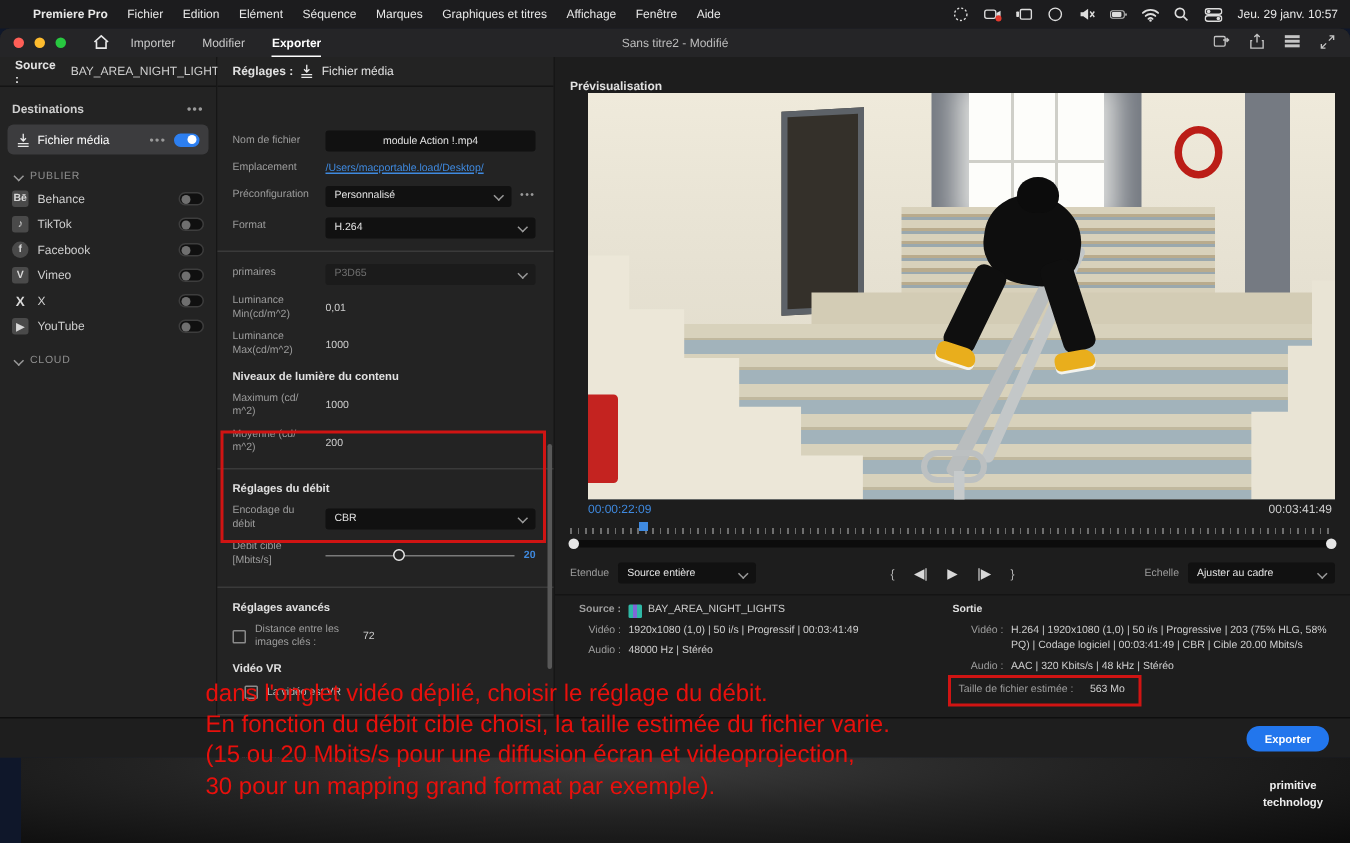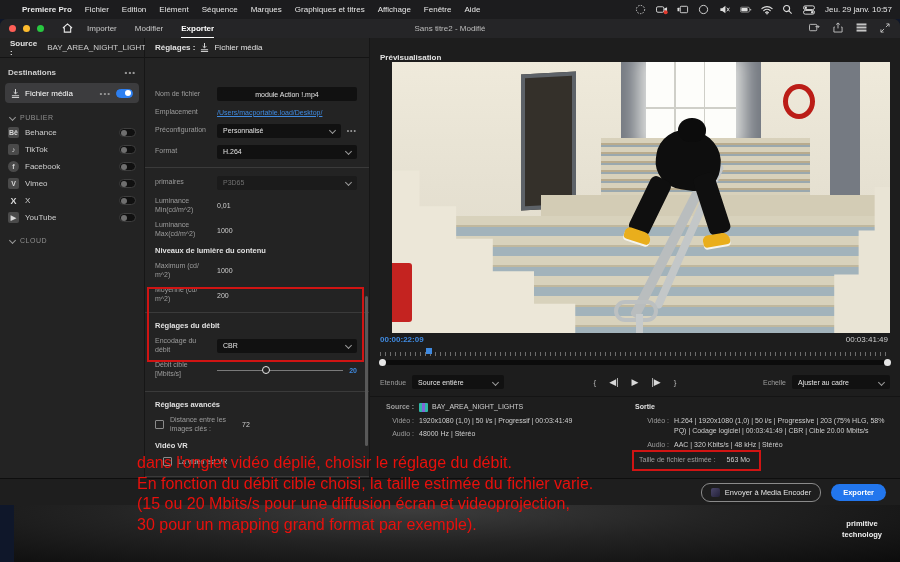--- a/index.html
+++ b/index.html
@@ -74,21 +74,21 @@
   .blue-num{color:#3f8ae0;font-weight:bold;}
   .cbx{width:7px;height:7px;border:1px solid #8a8a8a;border-radius:1px;display:inline-block;margin-right:6px;flex:0 0 auto;}
   .audio-row{display:flex;align-items:center;gap:6px;border-top:1px solid #3a3a3a;margin:10px -12px 0 -10px;padding:6px 12px 5px 10px;font-size:7.5px;font-weight:bold;color:#e0e0e0;}
   .mux-row{margin:3px -12px 0 -10px;padding:2px 12px 0 16px;font-size:6.5px;font-weight:bold;color:#7e7e7e;}
   .scrollbar{position:absolute;right:1px;top:258px;width:3px;height:150px;background:#585858;border-radius:2px;}
   
   .prev-title{position:absolute;left:10px;top:15px;font-size:8px;font-weight:bold;color:#e2e2e2;}
   .video{position:absolute;left:22px;top:24px;width:498px;height:271px;background:#0a0a0a;overflow:hidden;}
   .vd{position:absolute;}
   .tc{position:absolute;top:297px;font-size:8px;}
-  .tc.cur{left:10px;color:#3f8ae0;font-weight:bold;}
+  .tc.cur{left:22px;color:#3f8ae0;font-weight:normal;}
   .tc.tot{right:12px;color:#cfcfcf;}
   .ruler{position:absolute;left:10px;right:10px;top:311px;height:7px;
     background:repeating-linear-gradient(90deg,#6e6e6e 0 1px,transparent 1px 5px);background-size:auto 60%;background-position:bottom;background-repeat:repeat-x;}
   .playhead{position:absolute;top:-1px;left:9%;width:6px;height:6px;background:#3f8ae0;}
   .scrub{position:absolute;left:10px;right:10px;top:322px;height:5px;background:#0c0c0c;border-radius:3px;}
   .sc-dot{position:absolute;top:-1px;width:7px;height:7px;border-radius:50%;background:#e6e6e6;}
   .sc-dot.l{left:-1px;}.sc-dot.r{right:-1px;}
   .ctrl-row{position:absolute;left:10px;right:10px;top:334px;height:20px;display:flex;align-items:center;font-size:7px;color:#9d9d9d;}
   .ctrl-row .select{width:80px;height:14px;font-size:7px;margin-left:6px;}
   .transport{position:absolute;left:50%;transform:translateX(-50%);display:flex;gap:13px;align-items:center;color:#d8d8d8;font-size:9px;}
@@ -542,24 +542,20 @@
               <span class="val" style="margin-left:4px;">563 Mo</span>
             </span>
           </div>
         </div>
 
         <div class="redbox" style="left:262px;top:412px;width:125px;height:17px;"></div>
       </div>
     </div>
 
     <div class="exportbar">
-      <span class="btn-me">
-        <span class="me-ico"></span>
-        <span>Envoyer à Media Encoder</span>
-      </span>
       <span class="btn-export">Exporter</span>
     </div>
   </div>
 
   <div class="desktop">
     <div class="watermark">
       <div>primitive</div>
       <div>technology</div>
     </div>
   </div>

